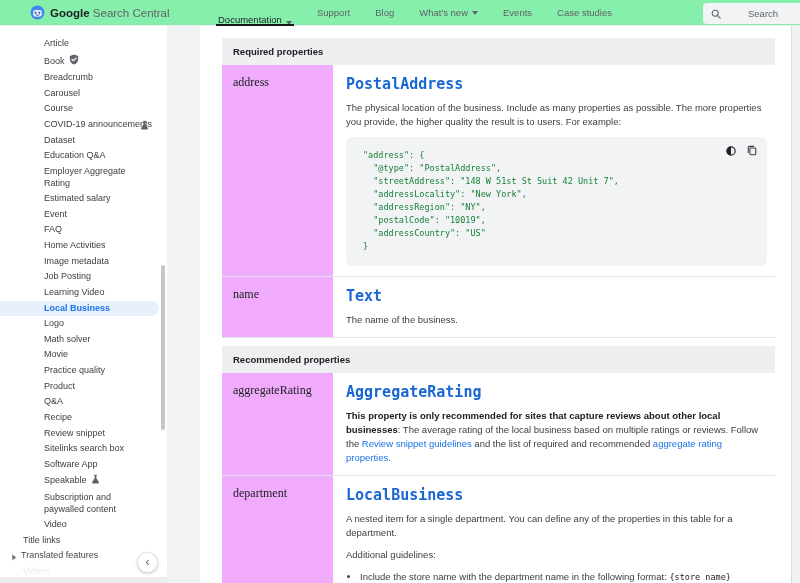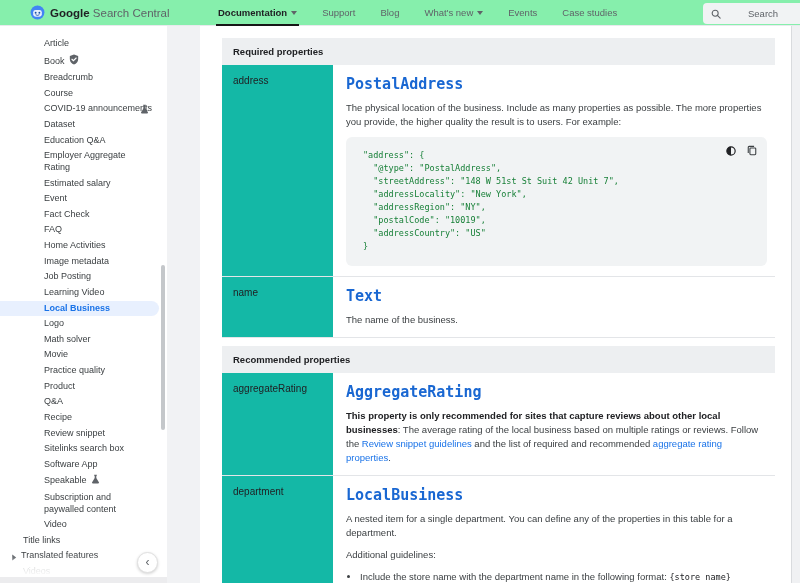--- a/index.html
+++ b/index.html
@@ -9,21 +9,21 @@
 
   
   .header { position: relative; height: 26px; background: #86efac; border-bottom: 1px solid #e8eaed; display: flex; align-items: center; }
   .logo-group { display: flex; align-items: center; padding-left: 30px; gap: 5px; }
   .logo-icon svg { display: block; }
   .logo-text { font-size: 11.5px; white-space: nowrap; }
   .logo-google { color: #202124; font-weight: bold; }
   .logo-product { color: #5f6368; }
   .topnav { position: absolute; left: 218px; top: 0; height: 100%; display: flex; align-items: center; gap: 25px; }
   .topnav-item { position: relative; font-size: 9.5px; color: #5f6368; cursor: pointer; display: flex; align-items: center; gap: 4px; height: 100%; }
-  .topnav-item.active { color: #202124; font-weight: bold; }
+  .topnav-item.active { color: #202124; font-weight: normal; align-items: flex-end; }
   .topnav-item.active::after { content: ""; position: absolute; left: -2px; right: -2px; bottom: -2px; height: 3px; background: #161616; }
   .caret { width: 0; height: 0; border-left: 3.5px solid transparent; border-right: 3.5px solid transparent; border-top: 4px solid #5f6368; display: inline-block; }
   .searchbox { position: absolute; right: 0; top: 3px; width: 97px; height: 21px; background: #f1f3f4; border-radius: 4px 0 0 4px; display: flex; align-items: center; padding-left: 8px; gap: 7px; cursor: text; }
   .searchbox .ph { font-size: 9.5px; color: #5f6368; margin-left: 20px; }
 
   
   .bodywrap { display: flex; height: 557px; position: relative; }
 
   
   .sidebar { position: relative; width: 167px; background: #fff; flex: none; overflow: hidden; }
@@ -45,21 +45,21 @@
   
   .gutter { width: 33px; flex: none; background: #f1f2f4; }
   .main { flex: 1; background: #fff; position: relative; padding: 12px 0 0 22px; overflow: hidden; }
   .vscroll { position: absolute; right: 0; top: 0; bottom: 0; width: 9px; background: #f0f1f3; border-left: 1px solid #d9dbde; }
 
   
   .ptable { width: 553px; }
   .ptable + .ptable { margin-top: 8px; }
   .thead { background: #edeff1; padding: 8px 11px; font-size: 9.5px; font-weight: bold; color: #202124; }
   .trow { display: grid; grid-template-columns: 111px 1fr; border-bottom: 1px solid #e3e5e8; }
-  .tprop { background: #14b8a6; padding: 10px 11px; font-family: Liberation Sans, sans-serif; font-size: 10px; color: #202124; }
+  .tprop { background: #f0abfc; padding: 10px 11px; font-family: Liberation Serif, serif; font-size: 12px; color: #202124; }
   .tdesc { padding: 10px 14px 10px 13px; }
   .type-link { font-family: "DejaVu Sans Mono", monospace; font-size: 15px; font-weight: bold; color: #1967d2; text-decoration: none; cursor: pointer; display: inline-block; }
   .tdesc p { font-size: 9.5px; line-height: 14px; color: #3c4043; margin-top: 8px; }
   .seg-bold { font-weight: bold; color: #202124; }
   .seg-link { color: #1a73e8; cursor: pointer; }
   .seg-code { font-family: "DejaVu Sans Mono", monospace; font-size: 8.5px; color: #202124; }
   ul.guides { margin: 8px 0 2px 14px; }
   ul.guides li { font-size: 9.5px; line-height: 14px; color: #3c4043; margin-top: 8px; }
 
   
@@ -126,30 +126,30 @@
   <div class="bodywrap">
 
     <div class="sidebar">
       <div class="s-list">
           <div class="s-item"><span class="lbl">Article</span></div>
           <div class="s-item"><span class="lbl">Book</span><span class="inline-ic"><svg width="10" height="11" viewBox="0 0 12 13">
                 <path d="M6 0.5 L11 2.3 V6 C11 9.4 8.9 11.6 6 12.5 C3.1 11.6 1 9.4 1 6 V2.3 Z" fill="#5f6368"></path>
                 <path d="M3.5 6.2 L5.3 8 L8.6 4.7" stroke="#fff" stroke-width="1.3" fill="none" stroke-linecap="round"></path>
               </svg></span></div>
           <div class="s-item"><span class="lbl">Breadcrumb</span></div>
+          <div class="s-item"><span class="lbl">Carousel</span></div>
           <div class="s-item"><span class="lbl">Course</span></div>
           <div class="s-item"><span class="lbl">COVID-19 announcements</span><span class="right-ic"><svg width="9" height="10" viewBox="0 0 12 13">
                 <path d="M4.2 0.8 h3.6 v1.2 h-0.7 v3.2 l3.4 5.6 a1.1 1.1 0 0 1 -0.95 1.7 H2.45 a1.1 1.1 0 0 1 -0.95 -1.7 l3.4 -5.6 V2 h-0.7 Z" fill="#5f6368"></path>
               </svg></span></div>
           <div class="s-item"><span class="lbl">Dataset</span></div>
           <div class="s-item"><span class="lbl">Education Q&amp;A</span></div>
           <div class="s-item"><span class="lbl">Employer Aggregate Rating</span></div>
           <div class="s-item"><span class="lbl">Estimated salary</span></div>
           <div class="s-item"><span class="lbl">Event</span></div>
-          <div class="s-item"><span class="lbl">Fact Check</span></div>
           <div class="s-item"><span class="lbl">FAQ</span></div>
           <div class="s-item"><span class="lbl">Home Activities</span></div>
           <div class="s-item"><span class="lbl">Image metadata</span></div>
           <div class="s-item"><span class="lbl">Job Posting</span></div>
           <div class="s-item"><span class="lbl">Learning Video</span></div>
           <div class="s-item active"><span class="lbl">Local Business</span></div>
           <div class="s-item"><span class="lbl">Logo</span></div>
           <div class="s-item"><span class="lbl">Math solver</span></div>
           <div class="s-item"><span class="lbl">Movie</span></div>
           <div class="s-item"><span class="lbl">Practice quality</span></div>

